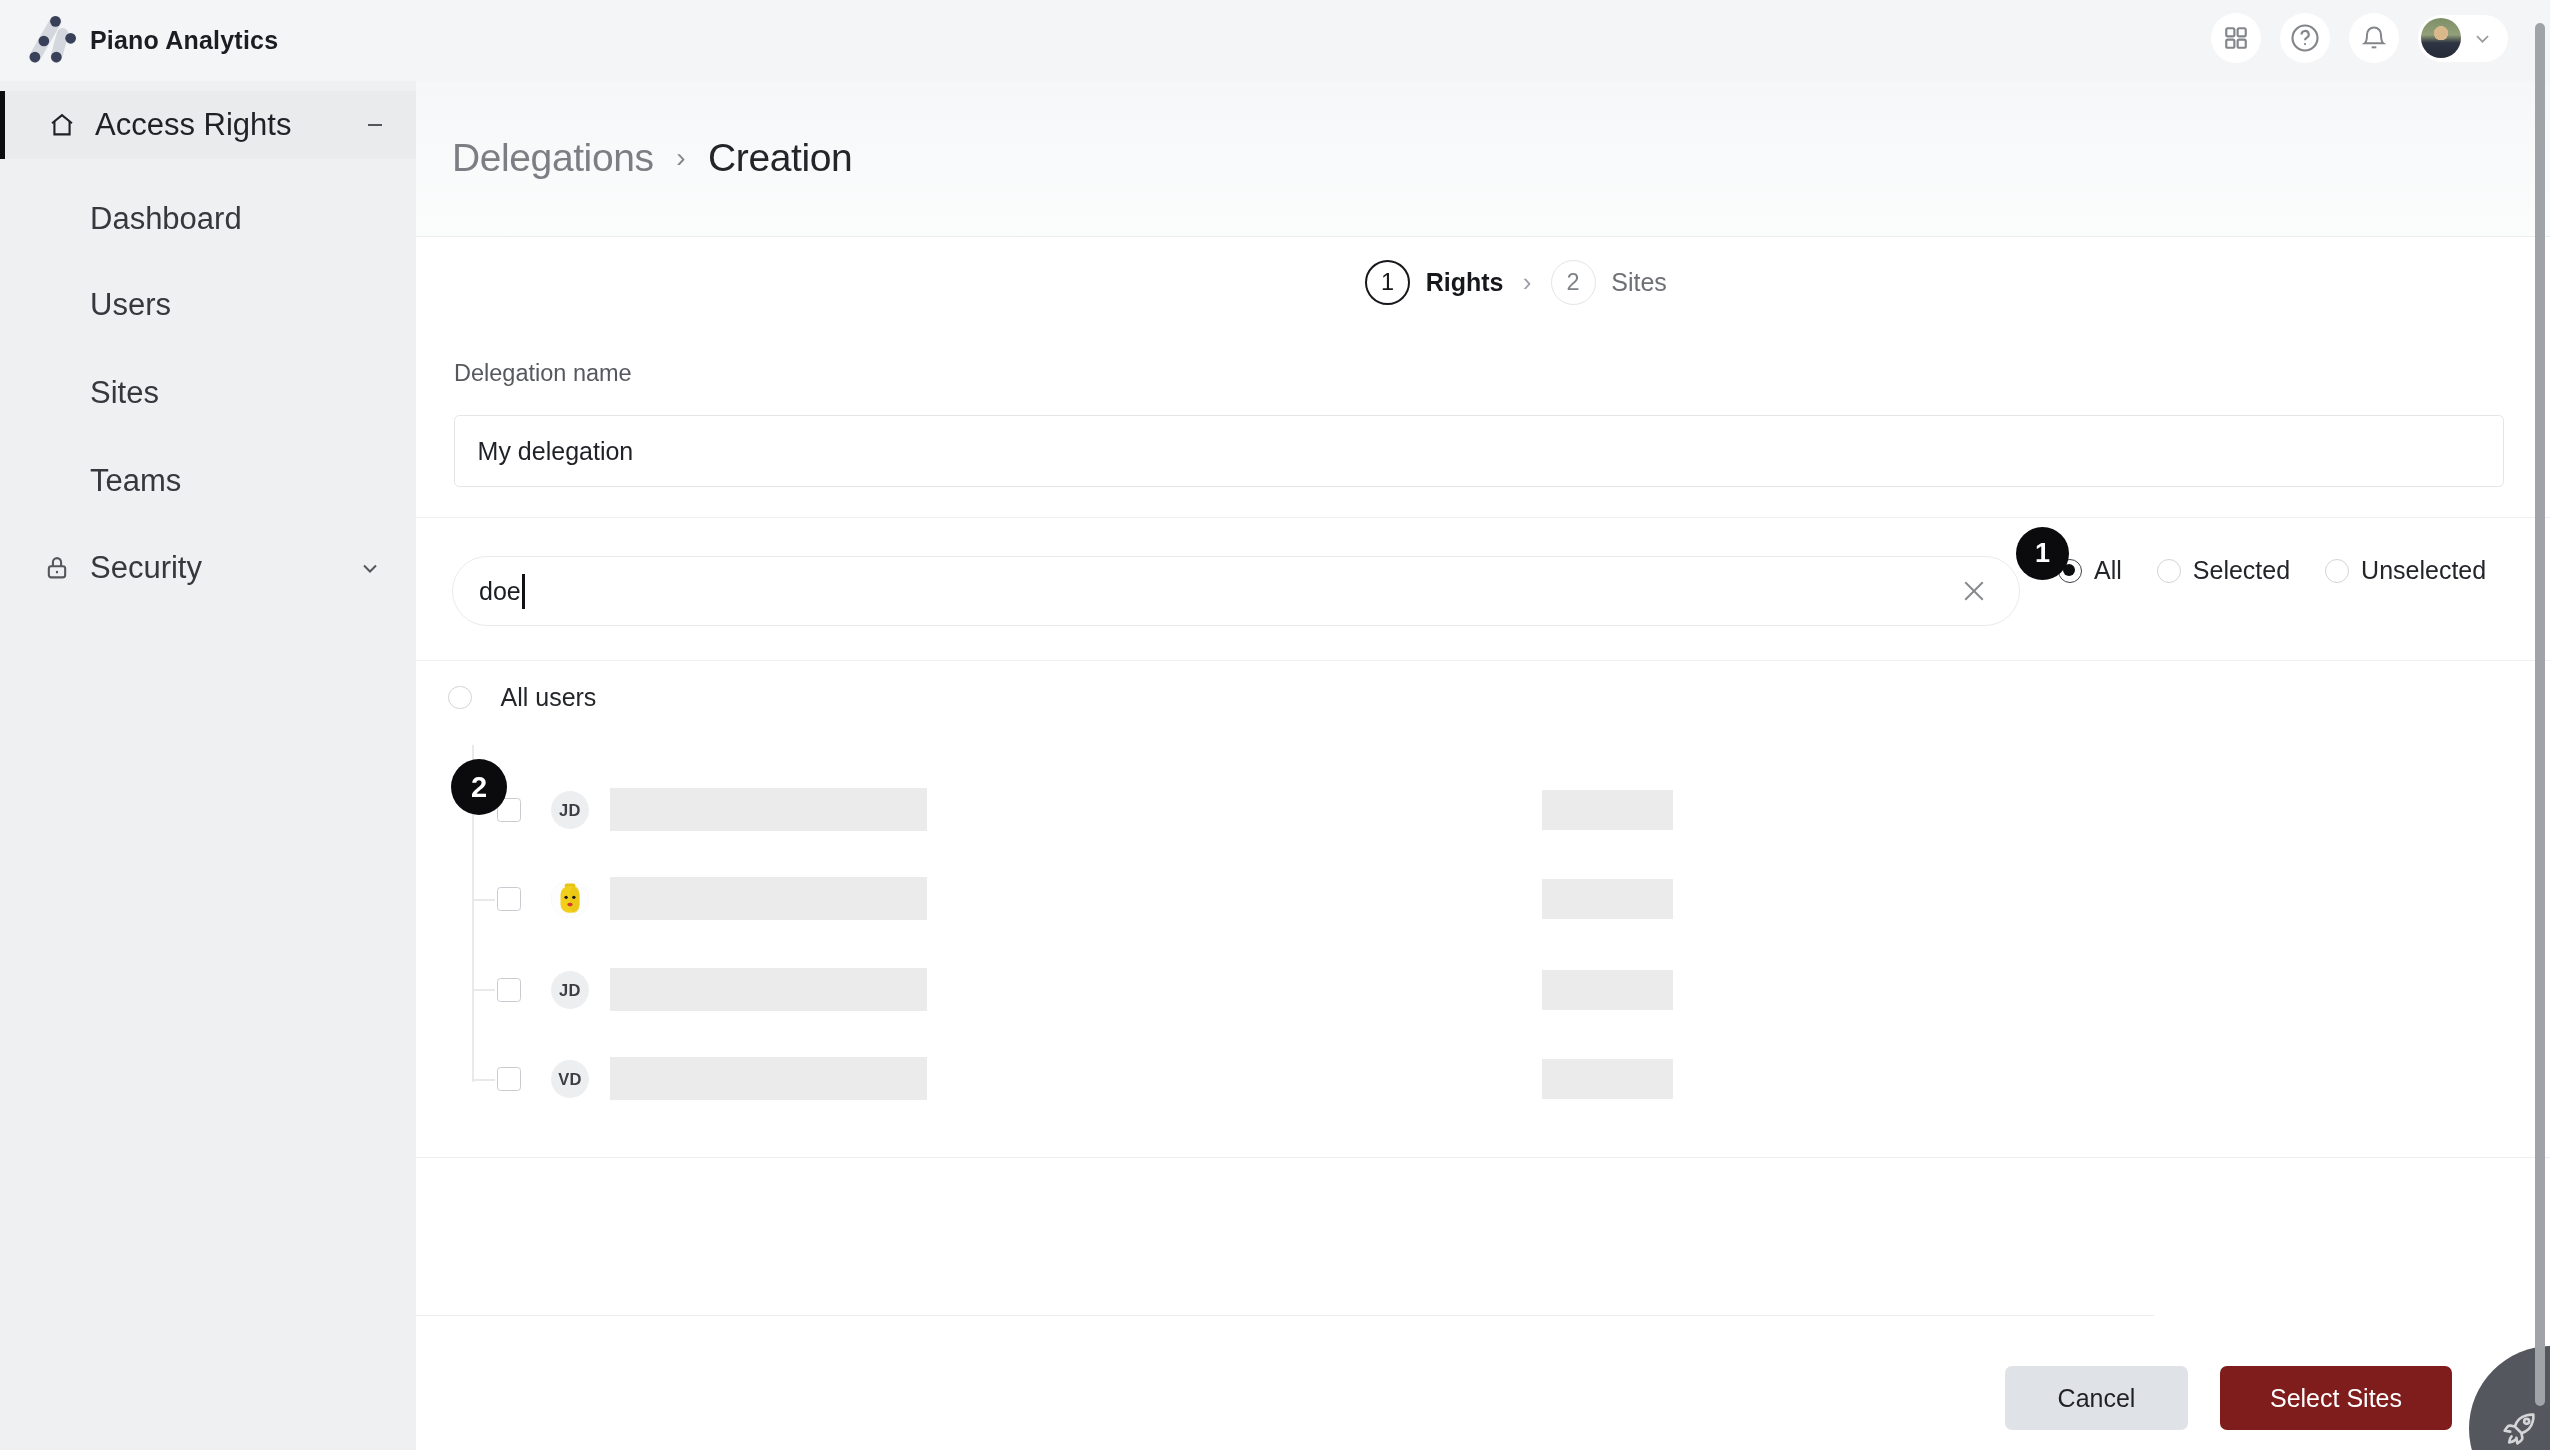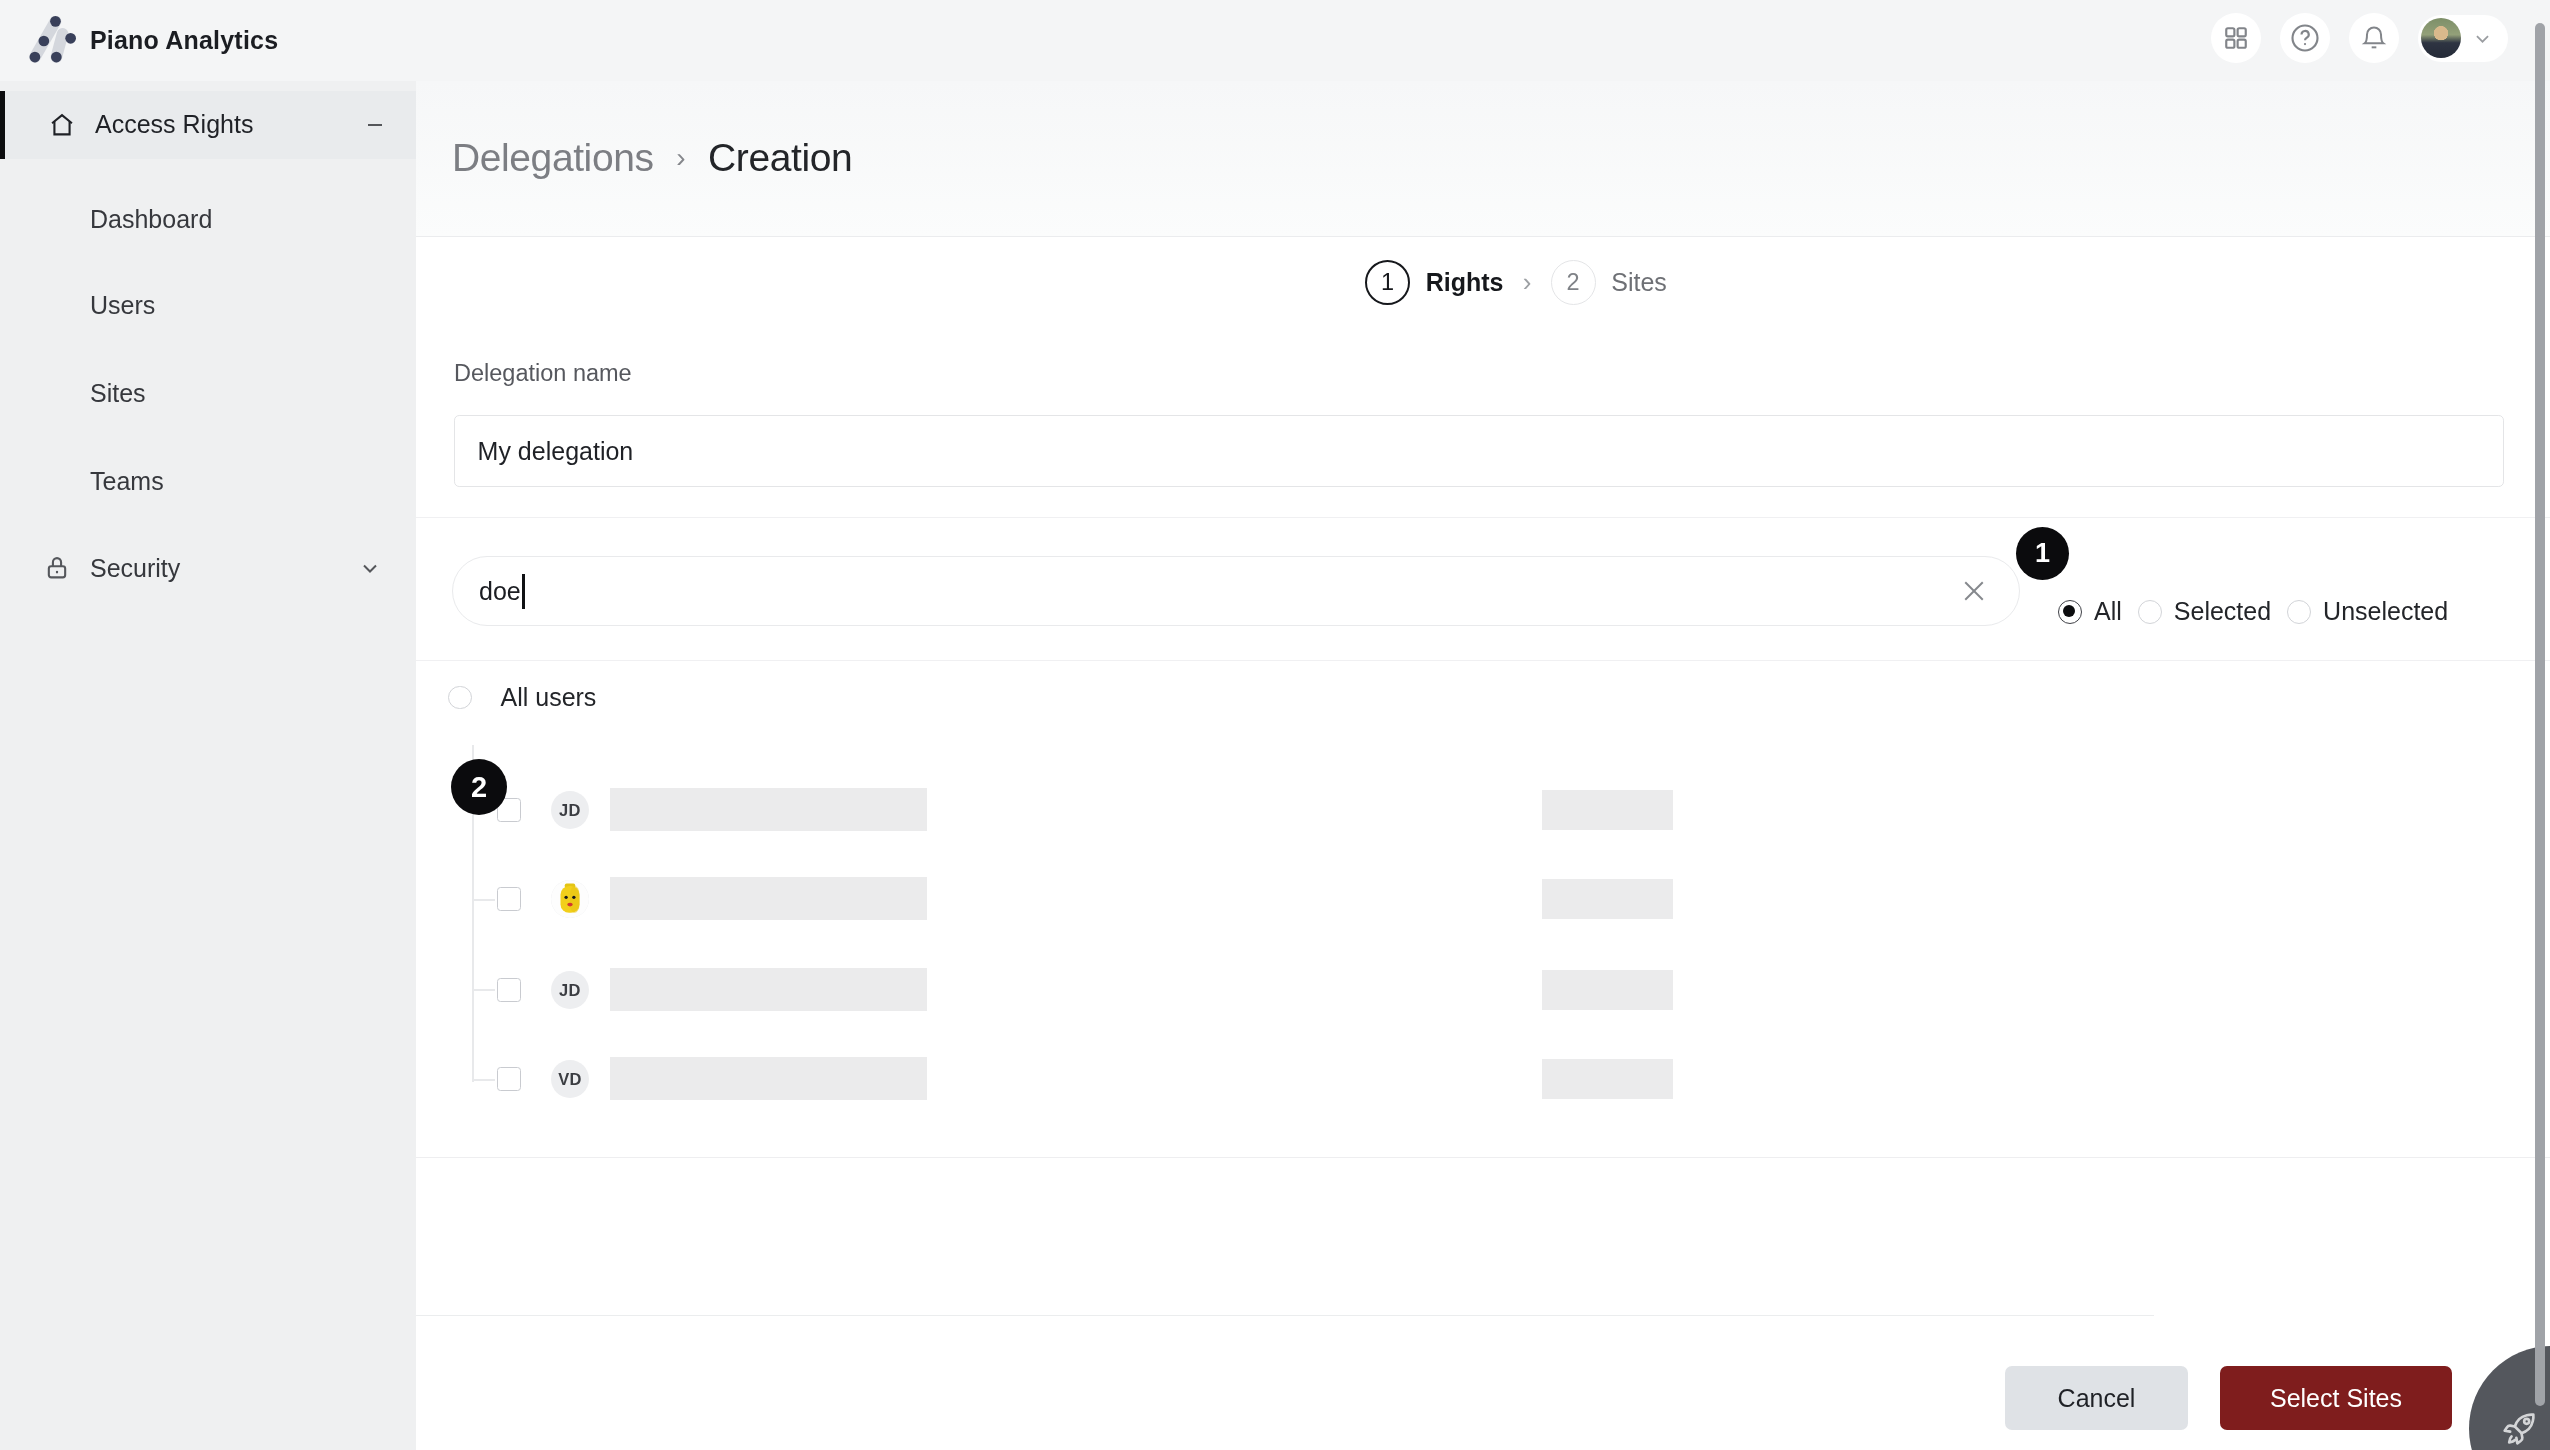--- a/index.html
+++ b/index.html
@@ -17,21 +17,21 @@
   .user-pill { height:47px; border-radius:23.5px; background:#fff; display:flex; align-items:center; padding:3.5px 15.7px 3.5px 3.5px; gap:12px; }
   .user-avatar {
     width:40px; height:40px; border-radius:50%;
     background:
       radial-gradient(circle at 50% 38%, #d9b98c 0 22%, transparent 23%),
       linear-gradient(180deg, #7d8f68 0%, #93a079 42%, #2e3442 62%, #252b38 100%);
   }
   .chev { width:19px; height:19px; }
   
   .sidebar { position:absolute; left:0; top:81px; width:416px; height:1370px; background:#eff0f1; }
-  .side-item { position:absolute; left:0; width:416px; height:68px; display:flex; align-items:center; font-size:25px; color:#36383d; cursor:pointer; }
+  .side-item { position:absolute; left:0; width:416px; height:68px; display:flex; align-items:center; font-size:31px; color:#36383d; cursor:pointer; }
   .side-item .lbl { position:absolute; left:90px; }
   .side-item.active { background:#e9ebed; border-left:5.2px solid #0c0d0f; color:#1f2126; }
   .side-icon { position:absolute; left:43px; width:28px; height:28px; }
   .side-trailing { position:absolute; left:358px; width:24px; height:24px; color:#54565a; }
   
   .header-band { position:absolute; left:416px; top:81px; width:2135px; height:156px;
     background:linear-gradient(180deg,#f6f7f8 0%,#fbfcfc 100%); border-bottom:1.7px solid #ebecee; }
   .breadcrumb { position:absolute; left:452px; top:81px; height:154px; display:flex; align-items:center; gap:22.6px; }
   .bc-parent { font-size:39px; color:#7c7e83; font-weight:normal; letter-spacing:-0.4px; }
   .bc-sep { font-size:28px; color:#85878c; }
@@ -52,21 +52,21 @@
   
   .sec-div { position:absolute; left:416px; width:2135px; height:0; border-top:1.7px solid #f0f0f2; }
   .search-pill { position:absolute; left:452px; top:556px; width:1568px; height:70px; border:1.7px solid #e9eaec; border-radius:35px;
     background:#fff; display:flex; align-items:center; padding:0 30px 0 26px; }
   .search-text { font-size:25px; color:#1b1d22; }
   .caret { width:2.6px; height:35px; background:#101114; margin-left:1.7px; }
   .clear-x { margin-left:auto; width:30px; height:30px; color:#85888d; cursor:pointer; }
   .ann-badge { position:absolute; border-radius:50%; background:#0b0b0d; color:#fff; display:flex; align-items:center; justify-content:center; font-weight:bold; z-index:5; }
   .badge-1 { left:2016px; top:527px; width:53px; height:53px; font-size:27px; }
   .badge-2 { left:451px; top:759px; width:56px; height:56px; font-size:29px; }
-  .radio-group { position:absolute; left:2058px; top:556px; height:70px; display:flex; align-items:flex-end; gap:16px; }
+  .radio-group { position:absolute; left:2058px; top:556px; height:70px; display:flex; align-items:flex-start; gap:35px; }
   .radio-opt { display:flex; align-items:center; gap:12px; cursor:pointer; }
   .radio { width:24px; height:24px; border-radius:50%; background:#fff; border:1.7px solid #d2d4d8; position:relative; }
   .radio.sel { border:1.7px solid #3f4147; }
   .radio.sel::after { content:""; position:absolute; left:4.3px; top:4.3px; width:12px; height:12px; border-radius:50%; background:#0c0d0f; }
   .radio-lbl { font-size:25px; color:#232529; }
   
   .all-users { position:absolute; left:448px; top:683px; display:flex; align-items:center; gap:29px; cursor:pointer; }
   .all-users .radio { width:23.5px; height:23.5px; }
   .all-users-lbl { font-size:25px; color:#232529; }
   .tree-v { position:absolute; left:472px; top:745px; width:1.7px; height:337px; background:#e8e9eb; }

